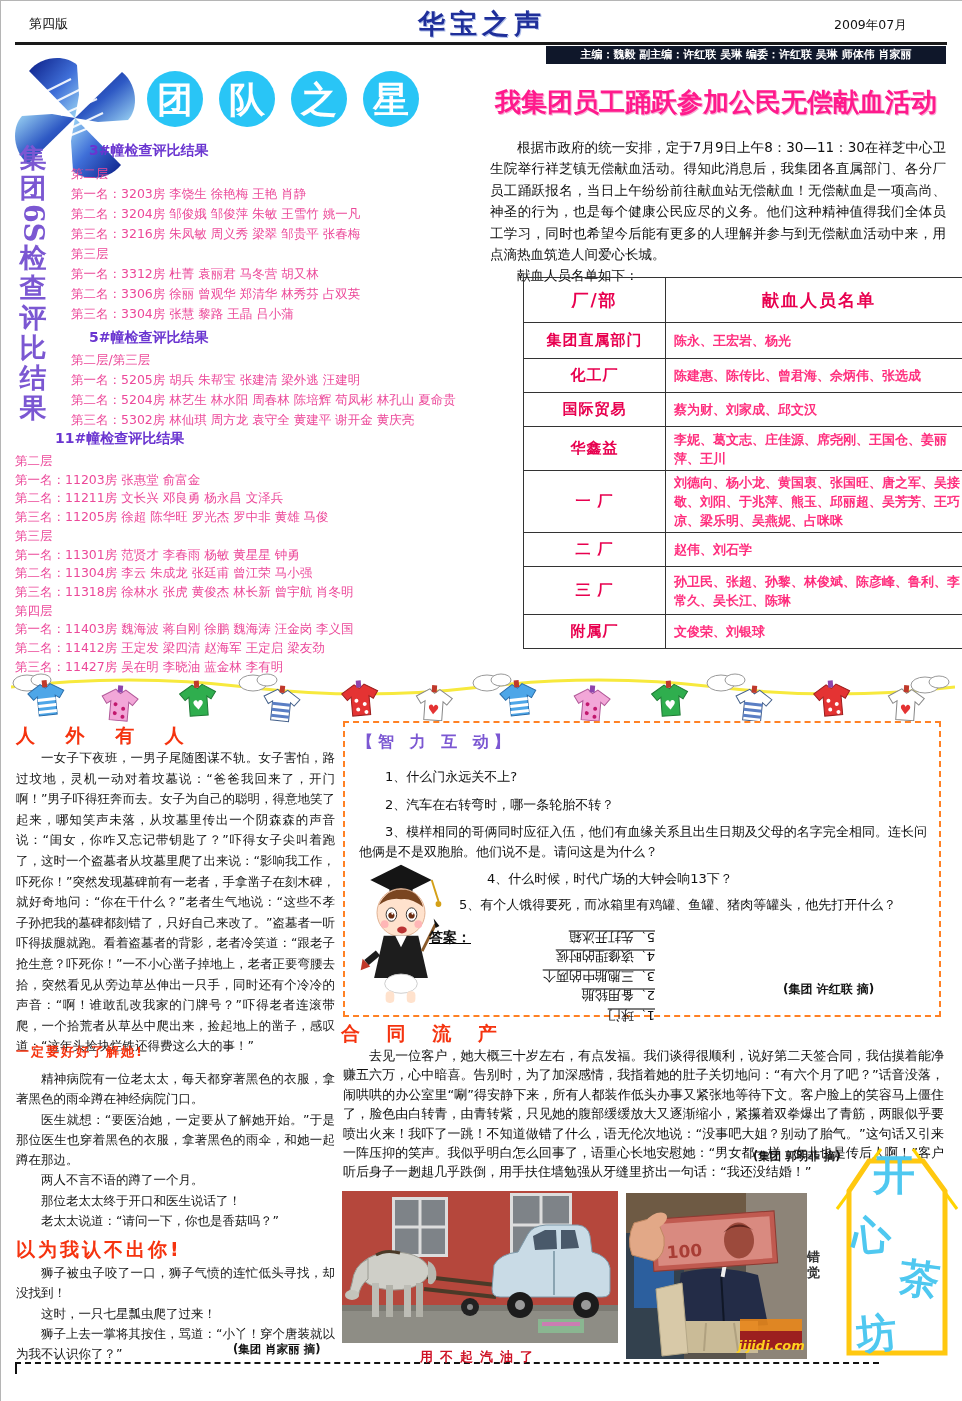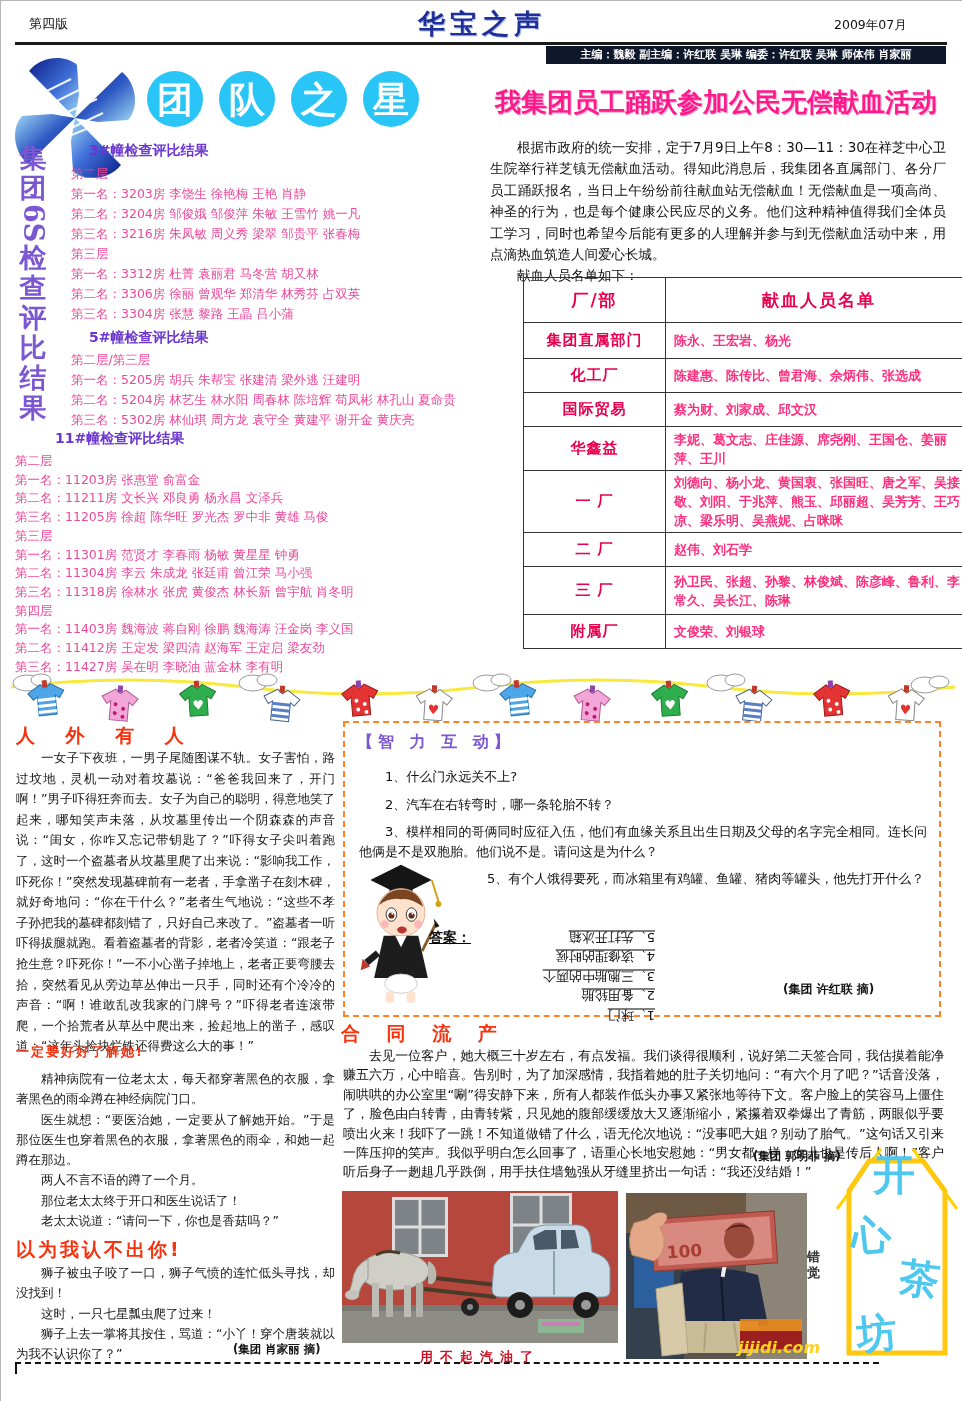--- a/index.html
+++ b/index.html
@@ -83,21 +83,21 @@
   
   #story4-title{left:340px;top:1020px;width:600px;font-size:19px;letter-spacing:10px;}
   #story4-body{left:342px;top:1045px;width:601px;font-size:13px;line-height:19.4px;
                color:#0f0f0f;text-align:justify;text-indent:2em;}
   #story4-attr{left:752px;top:1148px;}
   
   #photo1{left:341px;top:1190px;}
   #photo1-caption{left:341px;top:1347px;width:276px;text-align:center;font-size:13px;
                   font-weight:bold;color:#cf1125;letter-spacing:7px;}
   #photo2{left:625px;top:1192px;}
-  #photo2-watermark{left:737px;top:1337px;font-size:16px;font-weight:bold;font-style:italic;
+  #photo2-watermark{left:737px;top:1337px;font-size:13px;font-weight:bold;font-style:italic;
                     color:#ffd21e;}
   #illusion-label{left:806px;top:1248px;width:16px;}
   .ill-char{font-size:13px;font-weight:bold;color:#333;line-height:16px;}
   #teahouse{left:832px;top:1146px;}
 </style>
 </head>
 <body>
 
 <div class="page">
 
@@ -331,20 +331,21 @@
   <div class="abs attr" id="story3-attr">(集团 肖家丽 摘)</div>
 
   <div class="abs" id="bottom-dash"></div>
 
   <div class="abs" id="quiz-box">
     <div id="quiz-title">【智 力 互 动】</div>
     <div id="quiz-questions">
         <div class="quiz-q">1、什么门永远关不上?</div>
         <div class="quiz-q">2、汽车在右转弯时，哪一条轮胎不转？</div>
         <div class="quiz-q">3、模样相同的哥俩同时应征入伍，他们有血缘关系且出生日期及父母的名字完全相同。连长问他俩是不是双胞胎。他们说不是。请问这是为什么？</div>
+        <div class="quiz-q">4、什么时候，时代广场的大钟会响13下？</div>
         <div class="quiz-q">5、有个人饿得要死，而冰箱里有鸡罐、鱼罐、猪肉等罐头，他先打开什么？</div>
       </div>
     <div id="quiz-baby">
       <svg width="96" height="158" viewBox="0 0 100 160">
         <polygon points="18,30 50,14 82,30 50,46" fill="#151515"></polygon>
         <rect x="38" y="36" width="24" height="12" fill="#151515"></rect>
         <line x1="82" y1="30" x2="89" y2="52" stroke="#d4a017" stroke-width="2"></line>
         <circle cx="89" cy="55" r="3" fill="#d4a017"></circle>
         <circle cx="50" cy="64" r="25" fill="#ffe2cd" stroke="#e0b090"></circle>
         <path d="M27 56 Q35 40 50 40 Q68 40 73 58 Q60 48 50 50 Q38 48 27 56 Z" fill="#7a4520"></path>

